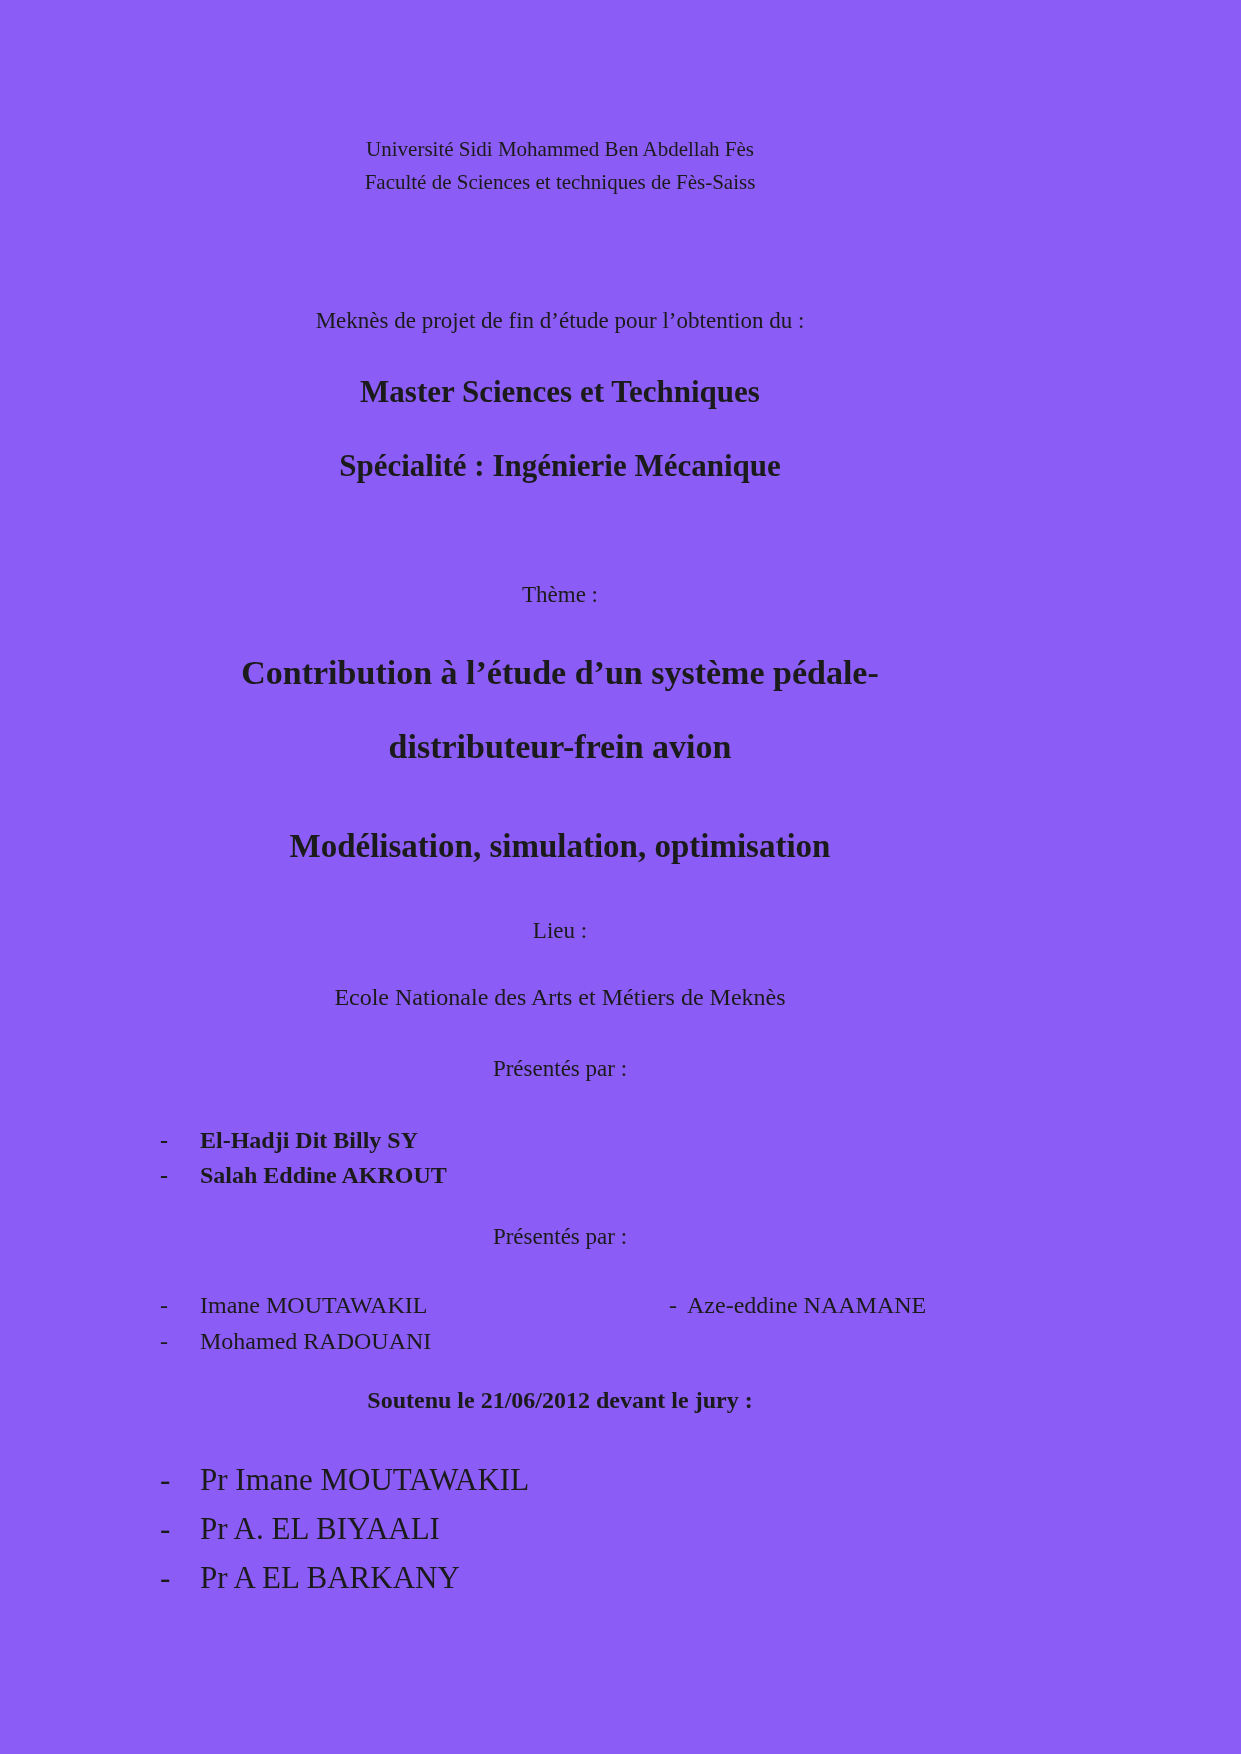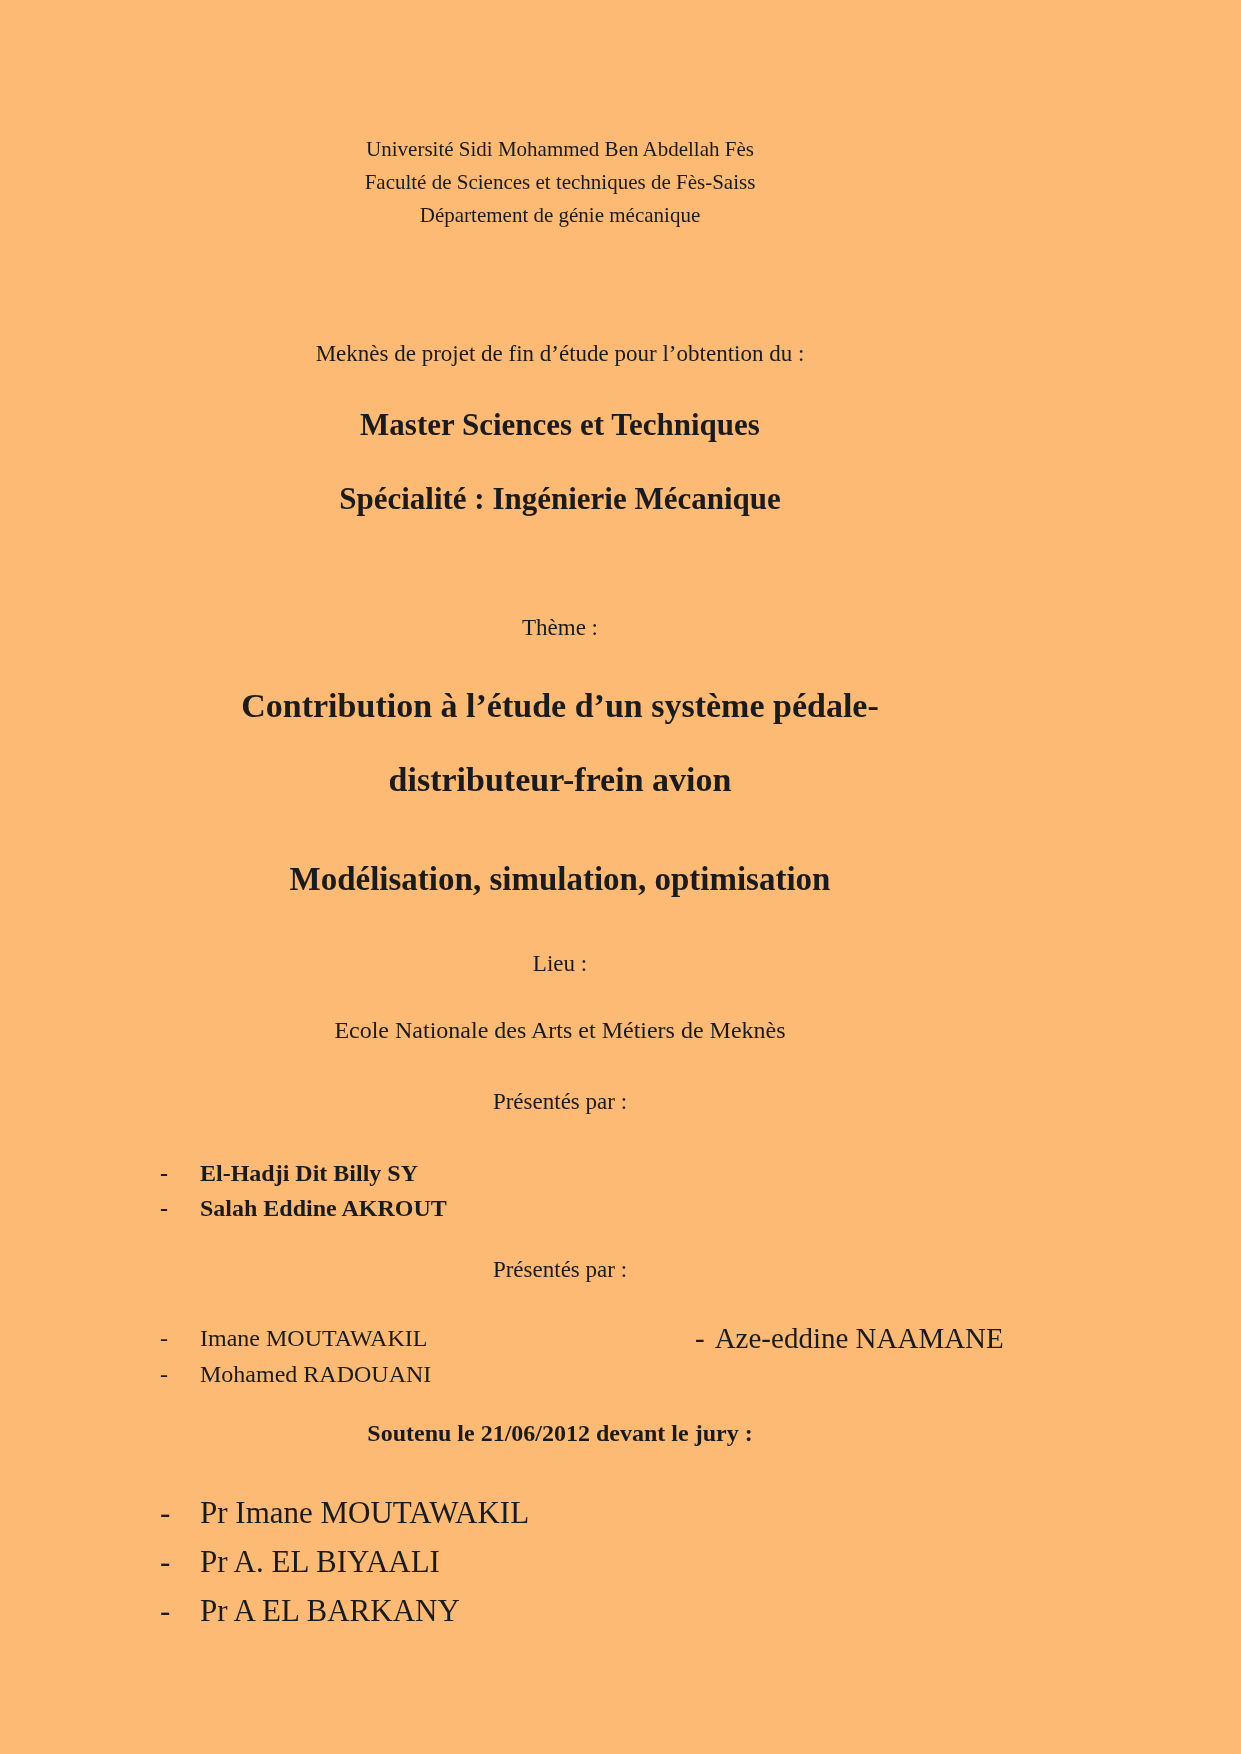--- a/index.html
+++ b/index.html
@@ -4,21 +4,21 @@
 <style>
   html, body {
     margin: 0;
     padding: 0;
     background: #ffffff;
   }
   .page {
     position: relative;
     width: 1241px;
     height: 1754px;
-    background: #fdba74;
+    background: #8b5cf6;
     color: #1b1b1b;
     font-family: "Liberation Serif", "DejaVu Serif", serif;
     overflow: hidden;
   }
   .content {
     position: relative;
     width: 860px;
     margin-left: 130px;
   }
   .centered { text-align: center; }
@@ -105,23 +105,23 @@
   .supervisors-row {
     position: relative;
     margin-top: 34px;
     text-align: left;
   }
   .supervisors-row .dash-item {
     line-height: 36px;
   }
   .supervisor-right {
     position: absolute;
-    left: 565px;
+    left: 539px;
     top: 0;
-    font-size: 29px;
+    font-size: 24px;
     line-height: 36px;
     white-space: nowrap;
   }
   .supervisor-right .dash-inline {
     display: inline-block;
     margin-right: 10px;
   }
   .defense-line {
     margin-top: 24px;
     font-size: 24px;
@@ -139,21 +139,20 @@
 </style>
 </head>
 <body>
 
 <div class="page">
   <div class="content">
 
     <div class="header-block centered">
       <div>Université Sidi Mohammed Ben Abdellah Fès</div>
       <div>Faculté de Sciences et techniques de Fès-Saiss</div>
-      <div>Département de génie mécanique</div>
     </div>
 
     <div class="intro-line centered">Meknès de projet de fin d’étude pour l’obtention du :</div>
 
     <div class="degree-line centered">Master Sciences et Techniques</div>
 
     <div class="speciality-line centered">Spécialité : Ingénierie Mécanique</div>
 
     <div class="theme-label centered">Thème :</div>
 

